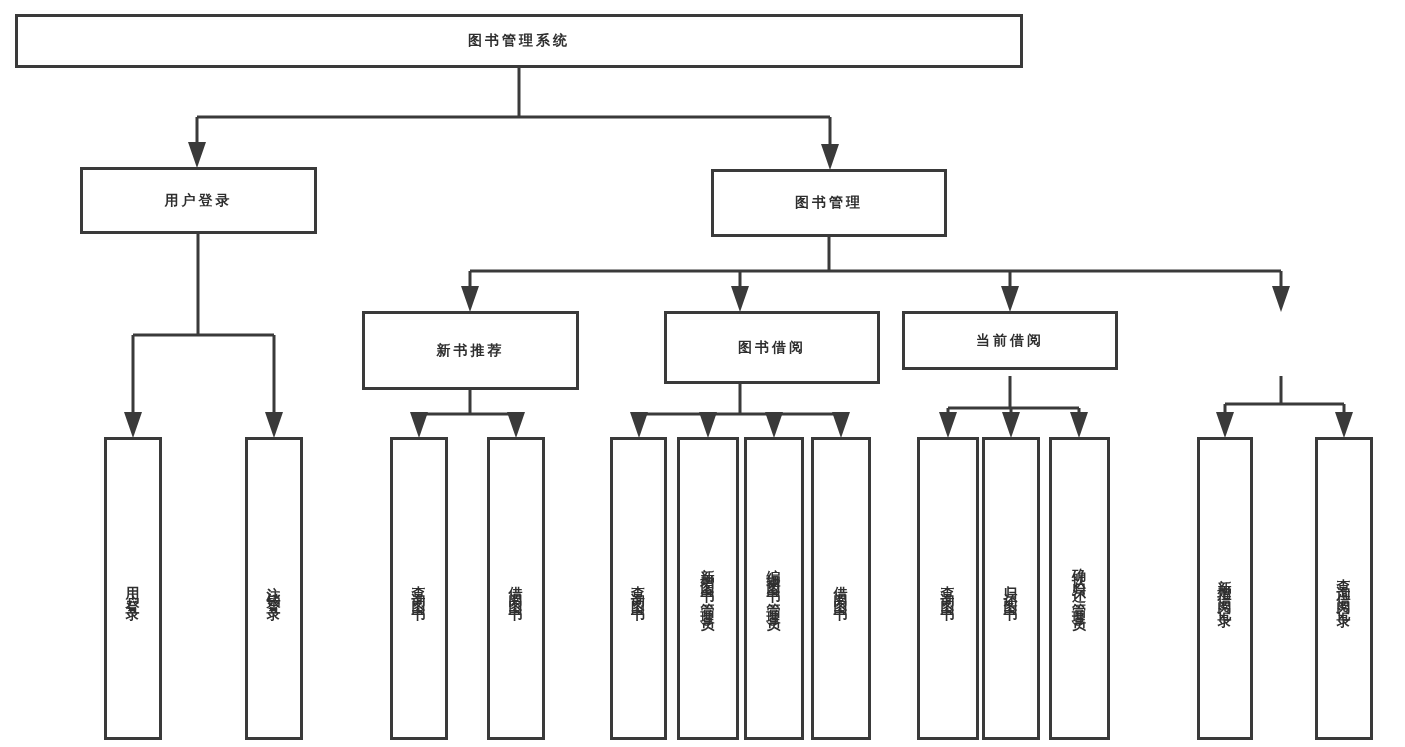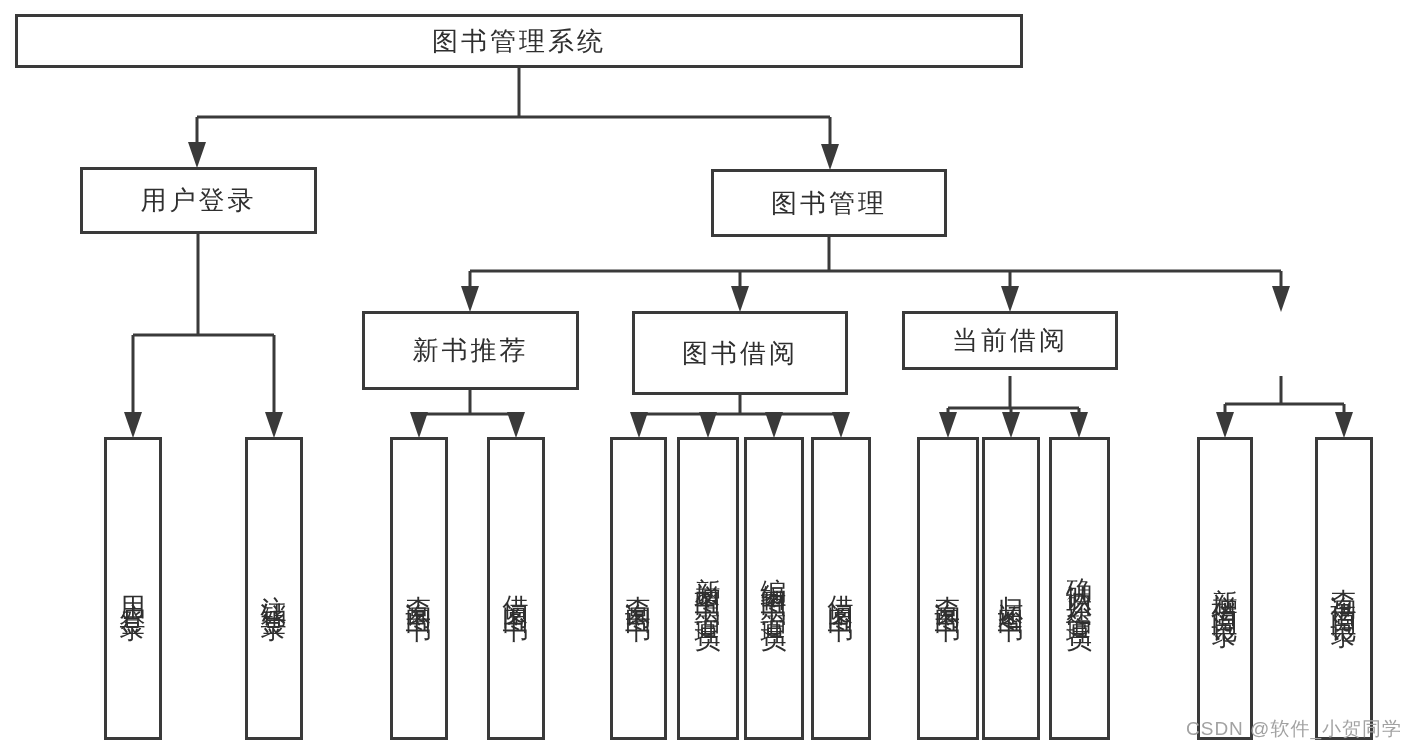--- a/index.html
+++ b/index.html
@@ -22,23 +22,24 @@
     box-sizing: border-box;
     border: 3px solid #3a3a3a;
     background: #ffffff;
     display: flex;
     align-items: center;
     justify-content: center;
     color: #2f2f2f;
     z-index: 2;
   }
   .node .lbl {
-    font-size: 26px;
+    font-size: 14px;
     letter-spacing: 3px;
     white-space: nowrap;
+    font-weight: bold;
   }
   .node.v {
     writing-mode: vertical-rl;
   }
   .node.v .lbl {
     letter-spacing: 7px;
     white-space: normal;
     line-height: 1;
   }
   .watermark {
@@ -97,21 +98,21 @@
   <div class="node" style="left:80px; top:167px; width:237px; height:67px">
     <span class="lbl">用户登录</span>
   </div>
   <div class="node" style="left:711px; top:169px; width:236px; height:68px">
     <span class="lbl">图书管理</span>
   </div>
 
   <div class="node" style="left:362px; top:311px; width:217px; height:79px">
     <span class="lbl">新书推荐</span>
   </div>
-  <div class="node" style="left:632px; top:311px; width:216px; height:84px">
+  <div class="node" style="left:664px; top:311px; width:216px; height:73px">
     <span class="lbl">图书借阅</span>
   </div>
   <div class="node" style="left:902px; top:311px; width:216px; height:59px">
     <span class="lbl">当前借阅</span>
   </div>
 
   <div class="node v" style="left:104px; top:437px; width:58px; height:303px">
     <span class="lbl">用户登录</span>
   </div>
   <div class="node v" style="left:245px; top:437px; width:58px; height:303px">
@@ -144,15 +145,14 @@
   <div class="node v" style="left:1049px; top:437px; width:61px; height:303px">
     <span class="lbl">确认归还（管理员）</span>
   </div>
   <div class="node v" style="left:1197px; top:437px; width:56px; height:303px">
     <span class="lbl">新增借阅记录</span>
   </div>
   <div class="node v" style="left:1315px; top:437px; width:58px; height:303px">
     <span class="lbl">查询借阅记录</span>
   </div>
 
-  <div class="watermark">CSDN @软件_小贺同学</div>
 
 </div>
 
 </body></html>

